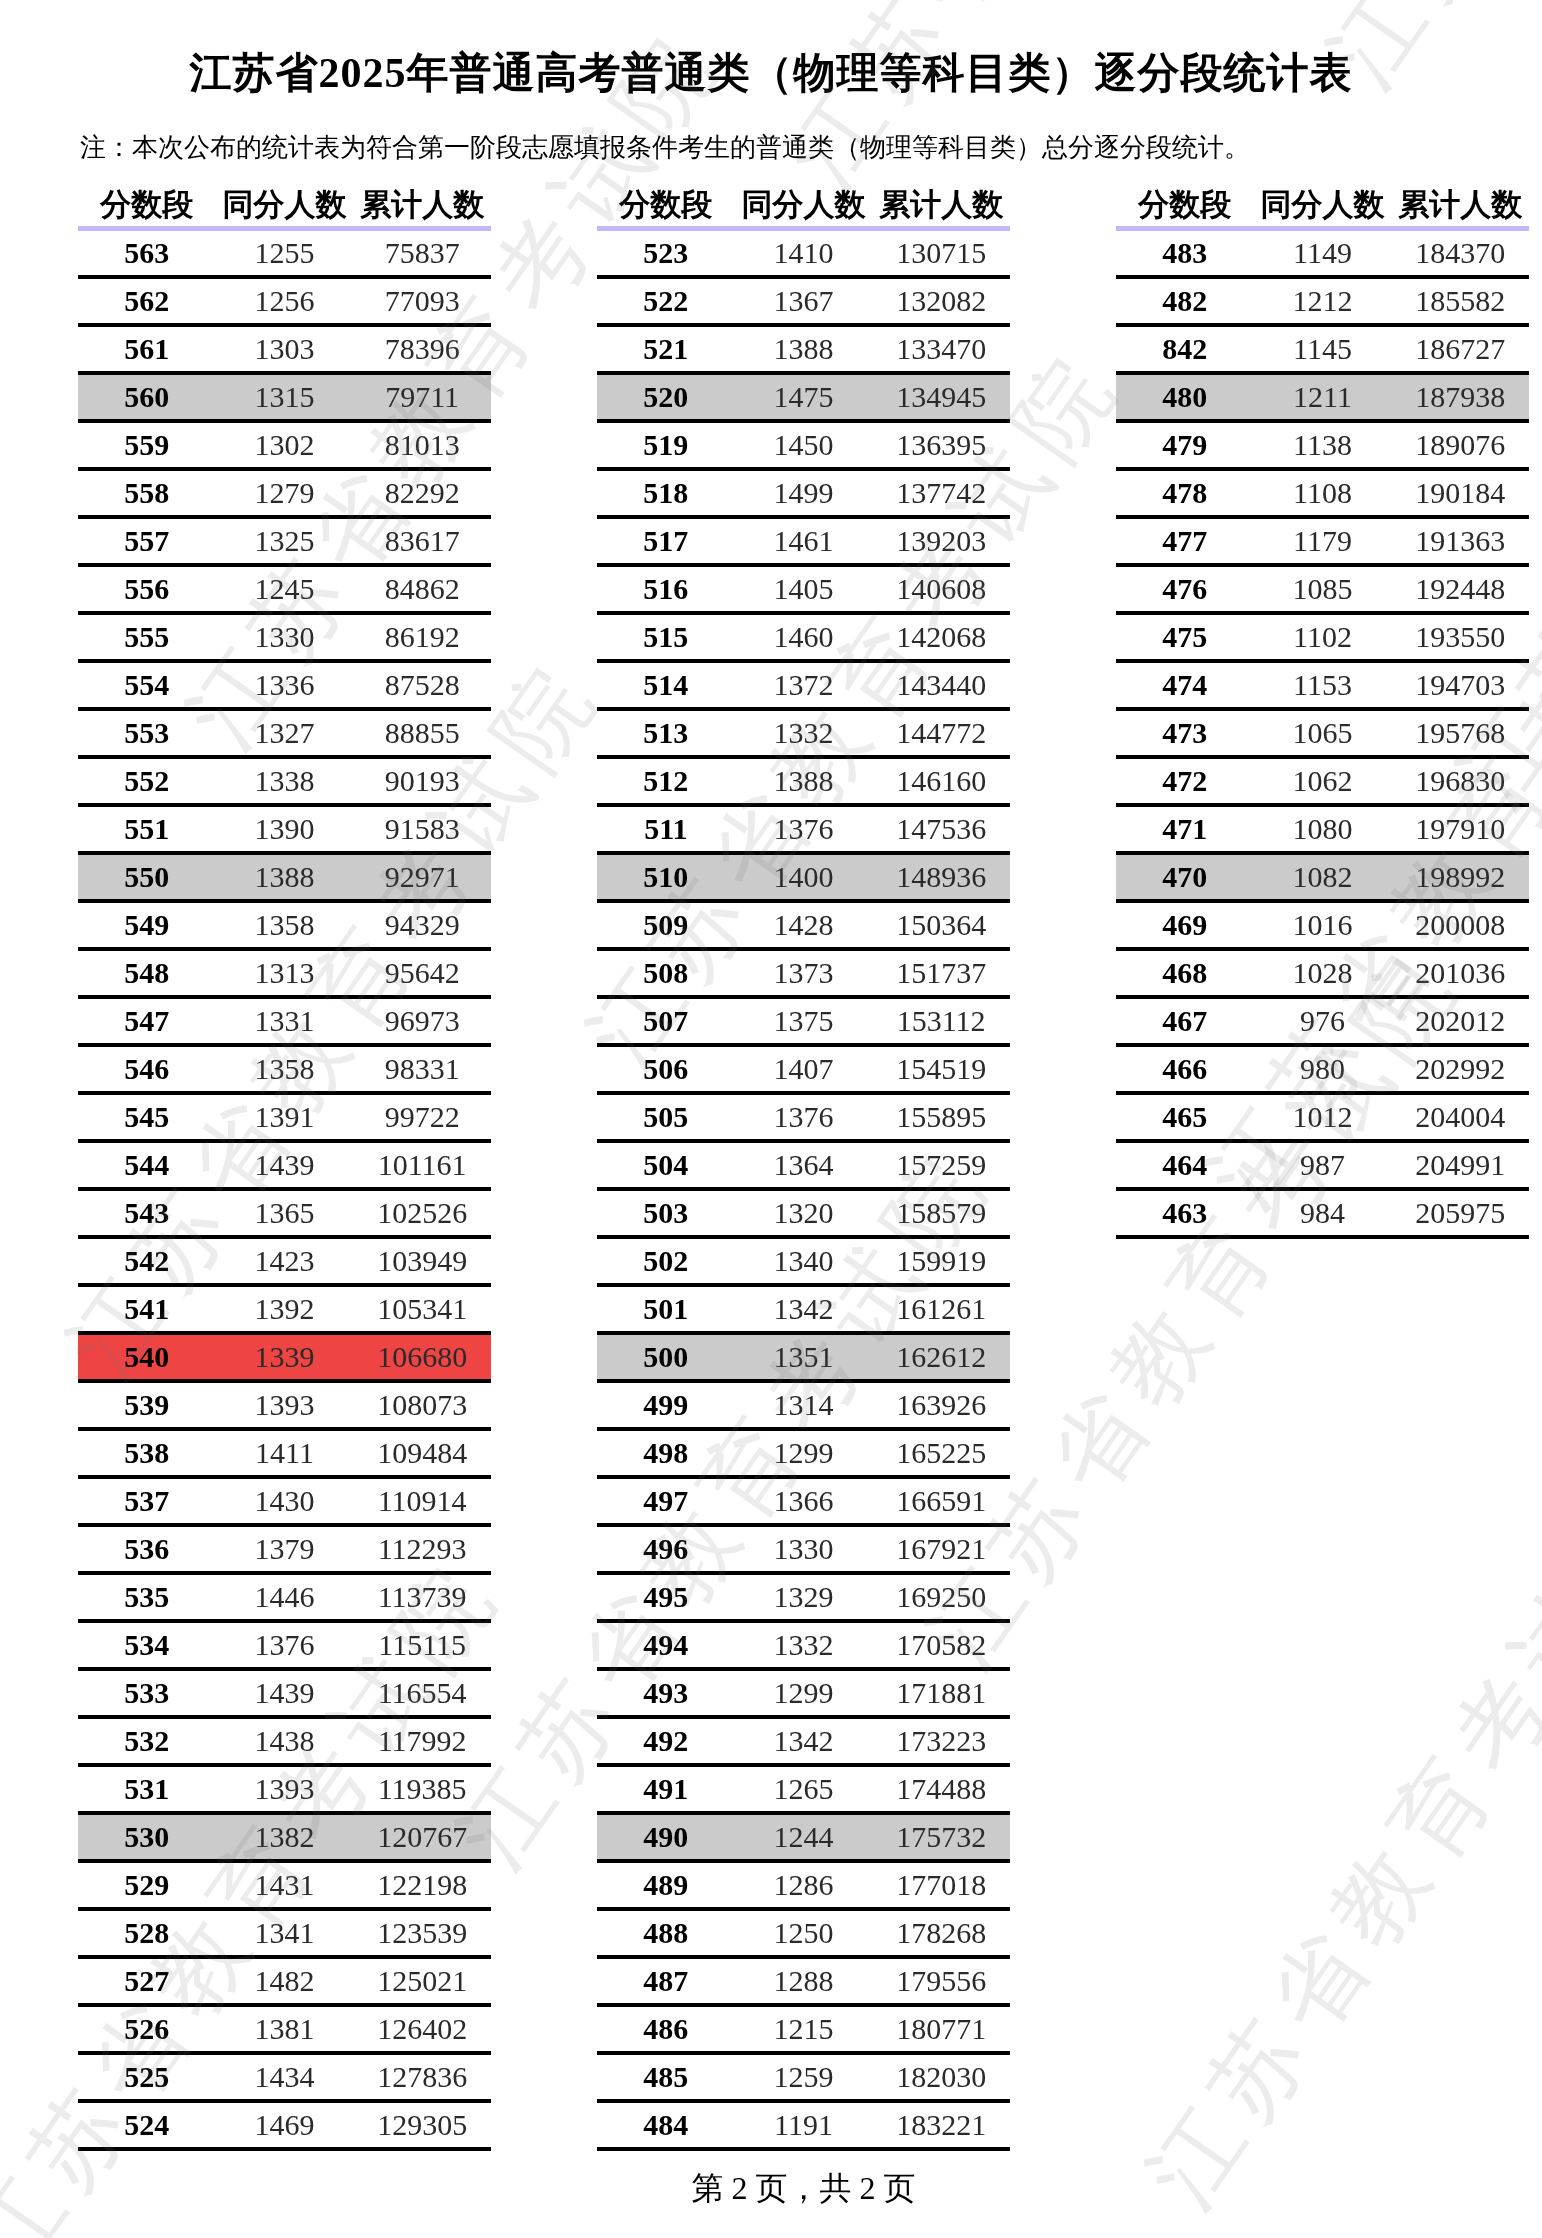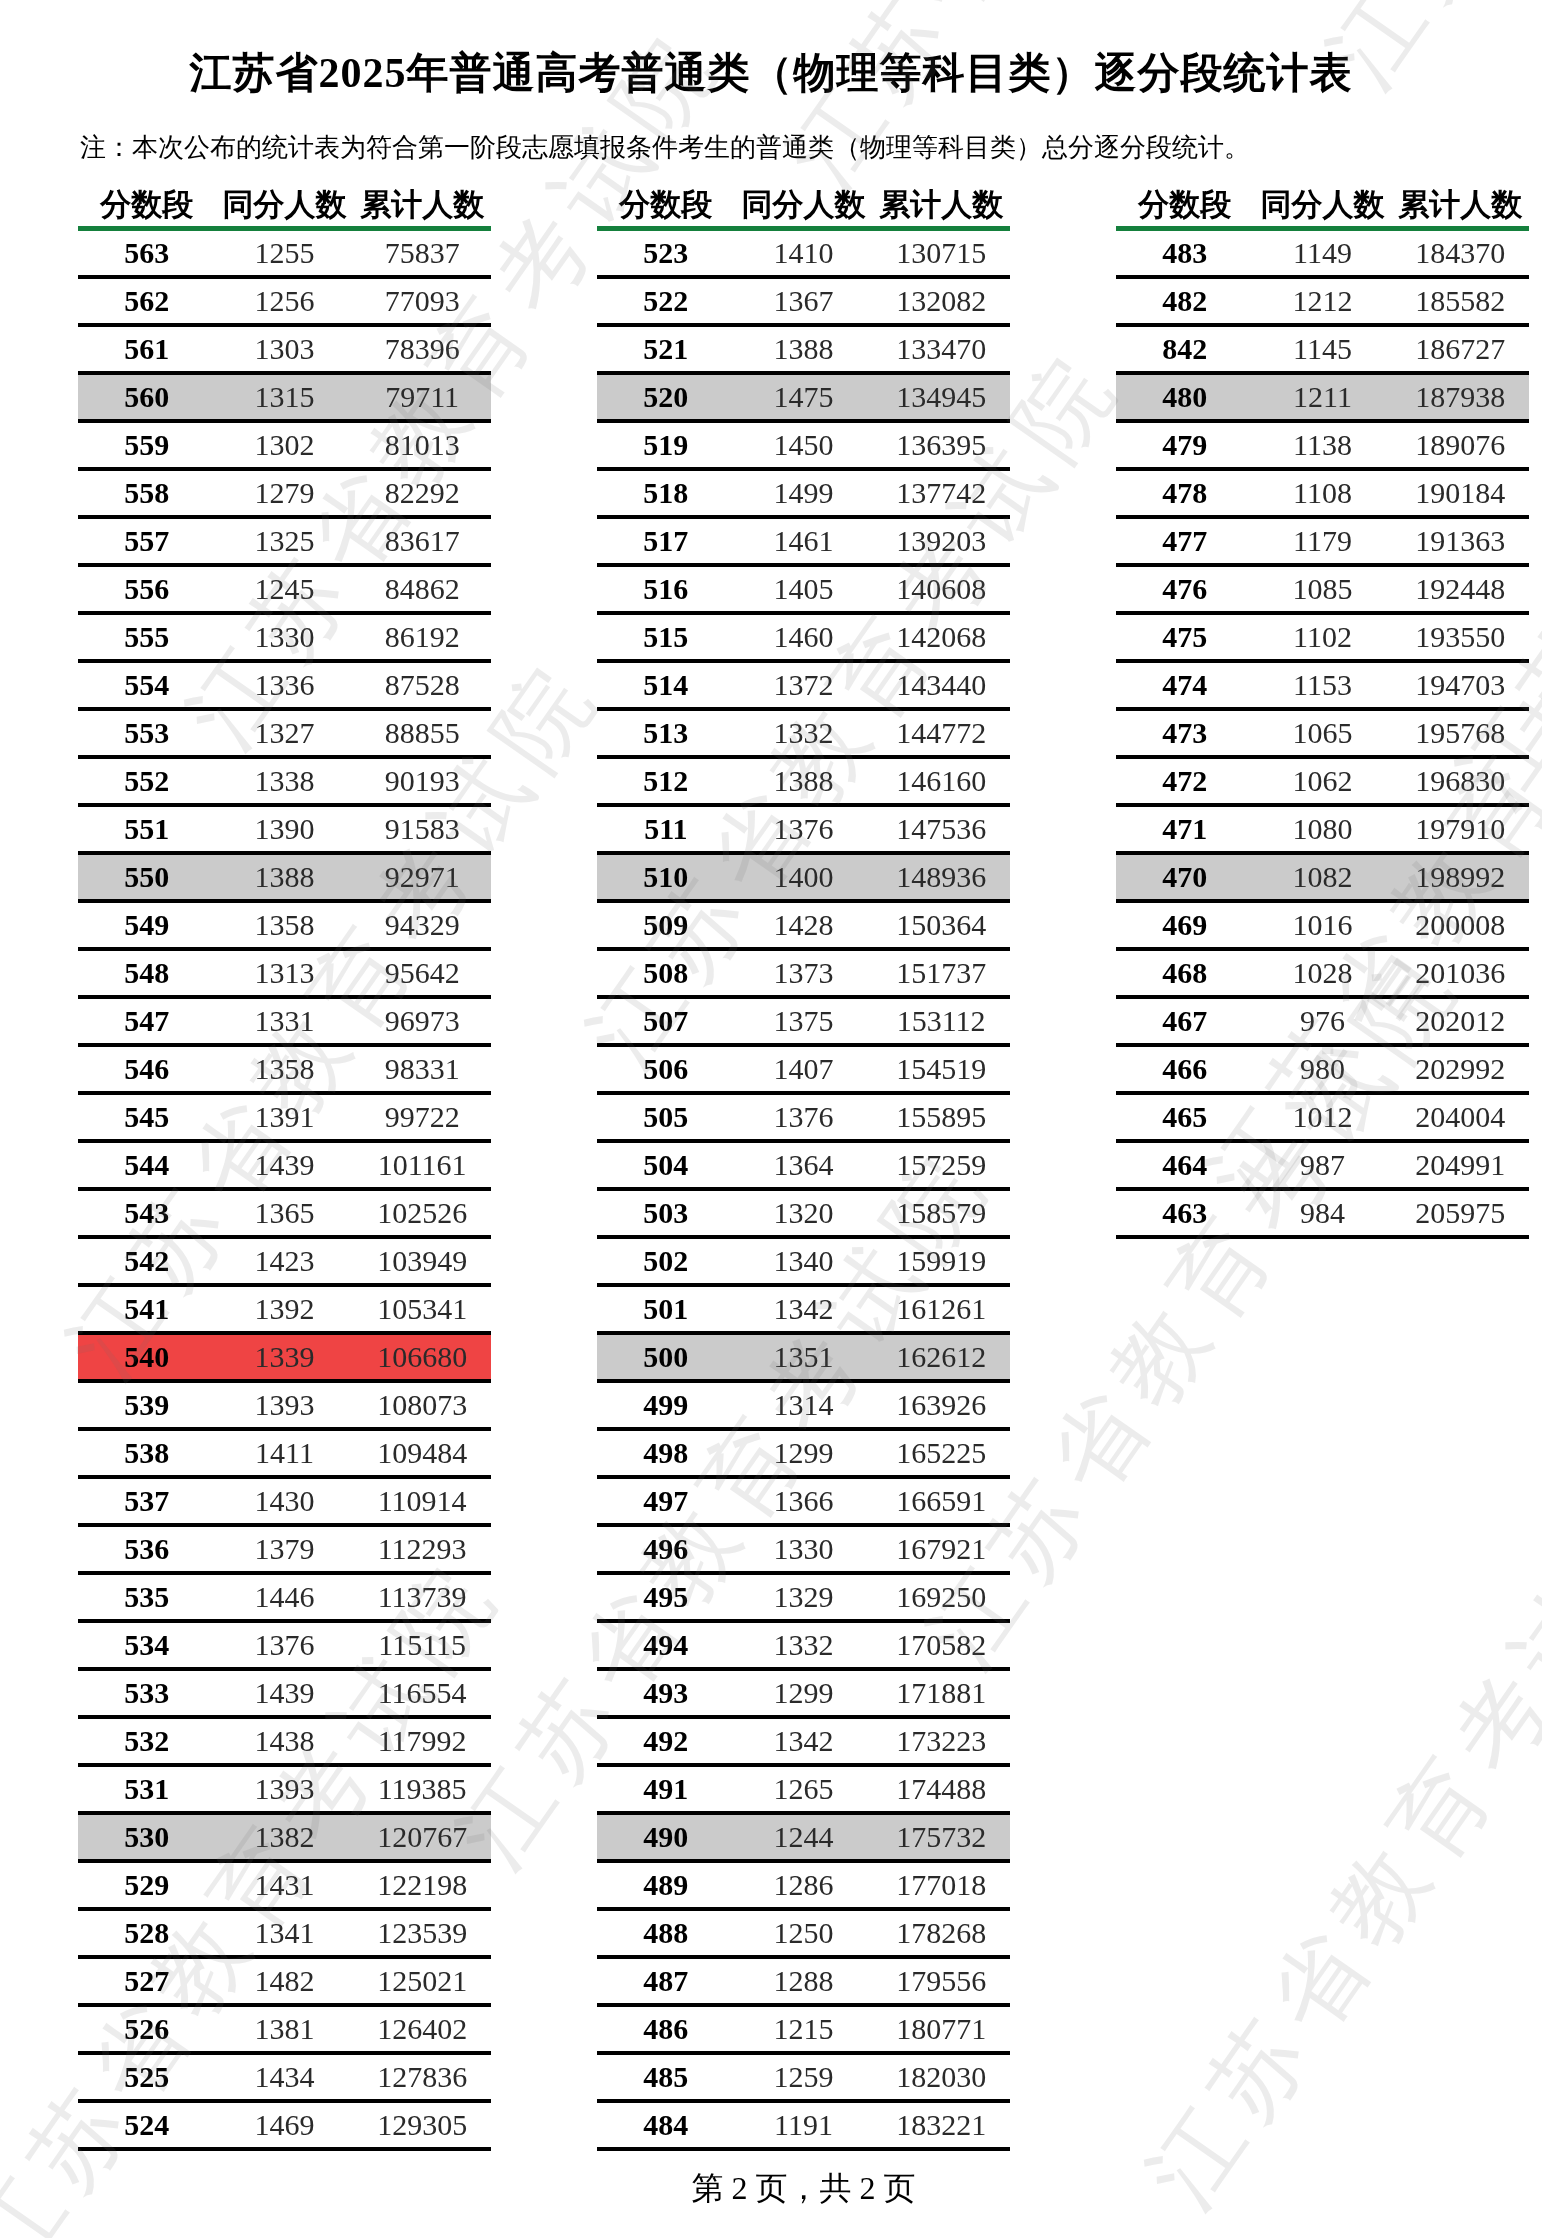--- a/index.html
+++ b/index.html
@@ -36,21 +36,21 @@
     width:413px;
   }
   table + table { margin-left:106px; }
   th {
     font-size:31px;
     font-weight:bold;
     text-align:center;
     vertical-align:middle;
     height:40px;
     padding:0;
-    border-bottom:5px solid #15803d;
+    border-bottom:5px solid #c4b5fd;
     white-space:nowrap;
   }
   td {
     font-size:30px;
     text-align:center;
     vertical-align:middle;
     height:44px;
     padding:0;
     border-bottom:4px solid #000;
     white-space:nowrap;

